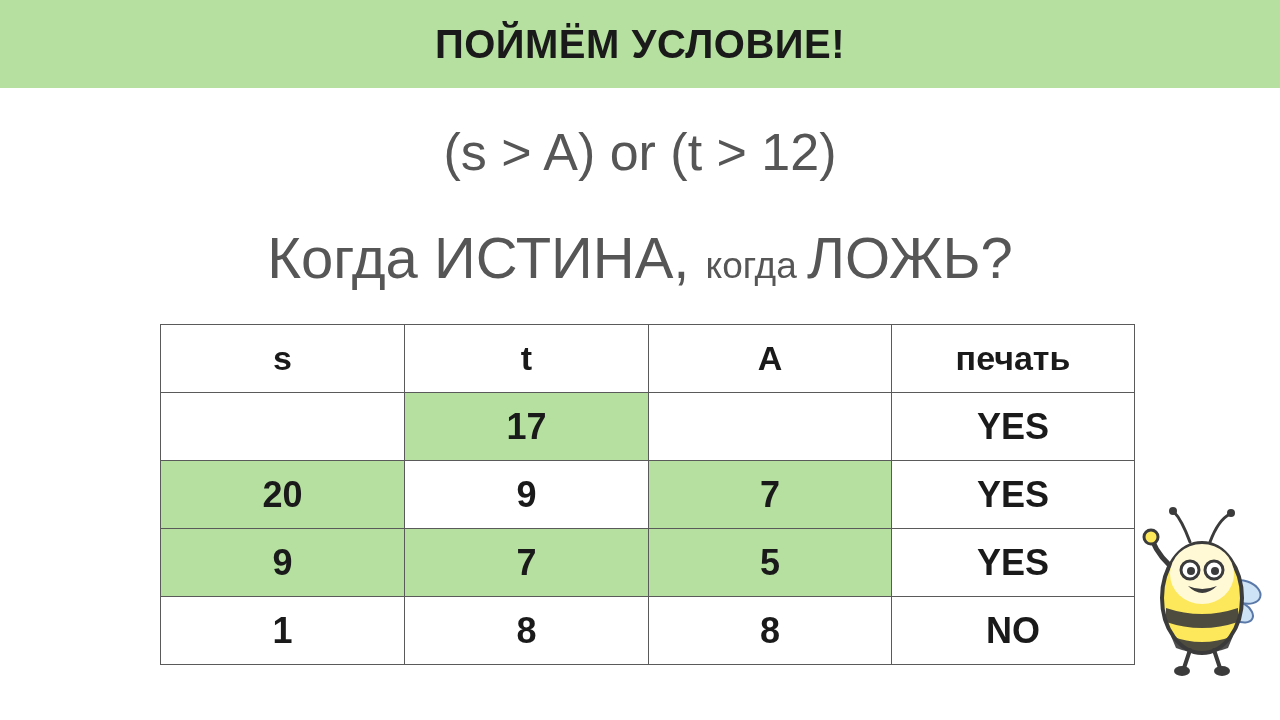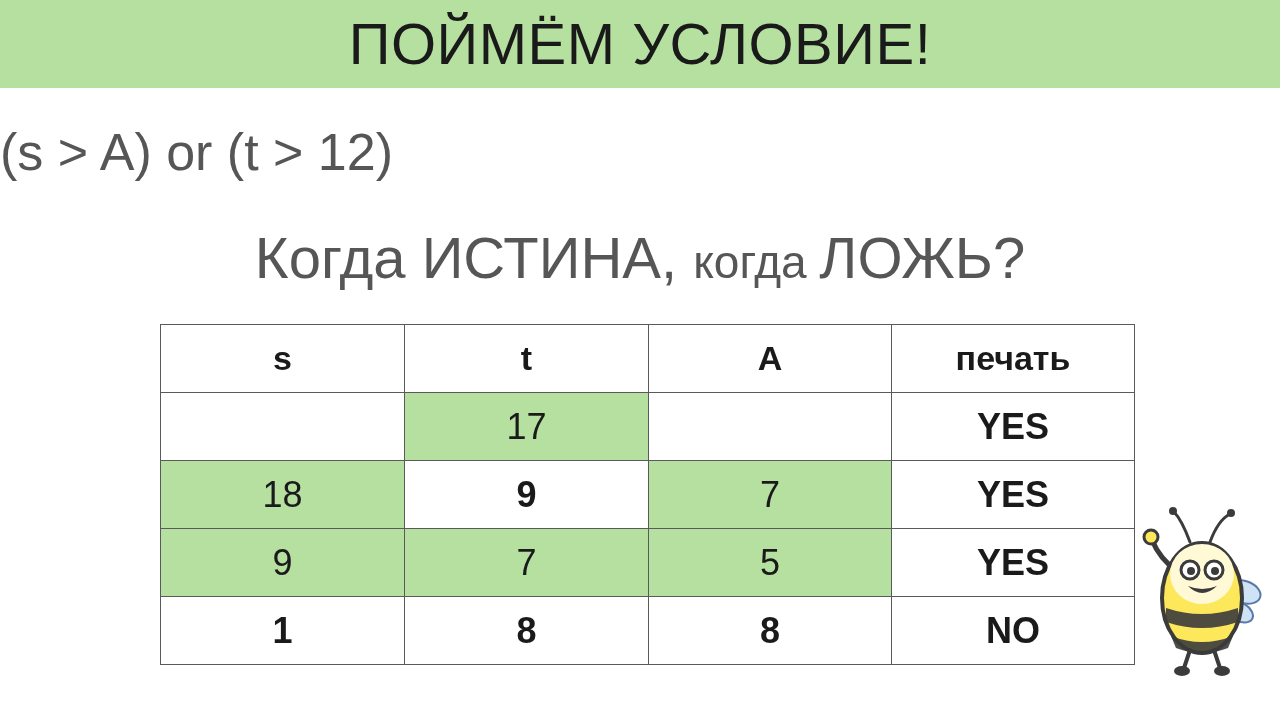--- a/index.html
+++ b/index.html
@@ -22,54 +22,54 @@
     left: 0;
     top: 0;
     width: 1280px;
     height: 88px;
     background: #b5e0a0;
     display: flex;
     align-items: center;
     justify-content: center;
   }
   .banner-title {
-    font-size: 58px;
-    font-weight: 400;
+    font-size: 40px;
+    font-weight: 700;
     color: #1a1a1a;
     letter-spacing: 0.5px;
     line-height: 1;
     white-space: nowrap;
   }
 
   
   .expression {
     position: absolute;
     left: 0;
     top: 124px;
     width: 1280px;
-    text-align: left;
+    text-align: center;
     font-size: 52px;
     color: #565656;
     line-height: 1.1;
     white-space: nowrap;
   }
 
   
   .question {
     position: absolute;
     left: 0;
     top: 226px;
     width: 1280px;
     text-align: center;
     color: #565656;
     line-height: 1.1;
     white-space: nowrap;
   }
   .question .big { font-size: 58px; }
-  .question .small { font-size: 46px; }
+  .question .small { font-size: 37px; }
 
   
   .truth-table {
     position: absolute;
     left: 160px;
     top: 324px;
     width: 974px;
     border-collapse: collapse;
     table-layout: fixed;
   }
@@ -86,21 +86,21 @@
   .truth-table th {
     font-weight: bold;
     font-size: 34px;
   }
   .truth-table col.c1 { width: 244px; }
   .truth-table col.c2 { width: 244px; }
   .truth-table col.c3 { width: 243px; }
   .truth-table col.c4 { width: 243px; }
   td.hl {
     background: #b5e0a0;
-    font-weight: normal;
+    font-weight: bold;
   }
 
   
   .bee {
     position: absolute;
     left: 1140px;
     top: 500px;
     width: 130px;
     height: 180px;
   }
@@ -134,21 +134,21 @@
     </tr>
   </thead>
   <tbody>
     <tr>
       <td></td>
       <td class="hl">17</td>
       <td></td>
       <td>YES</td>
     </tr>
     <tr>
-      <td class="hl">18</td>
+      <td class="hl">20</td>
       <td>9</td>
       <td class="hl">7</td>
       <td>YES</td>
     </tr>
     <tr>
       <td class="hl">9</td>
       <td class="hl">7</td>
       <td class="hl">5</td>
       <td>YES</td>
     </tr>

